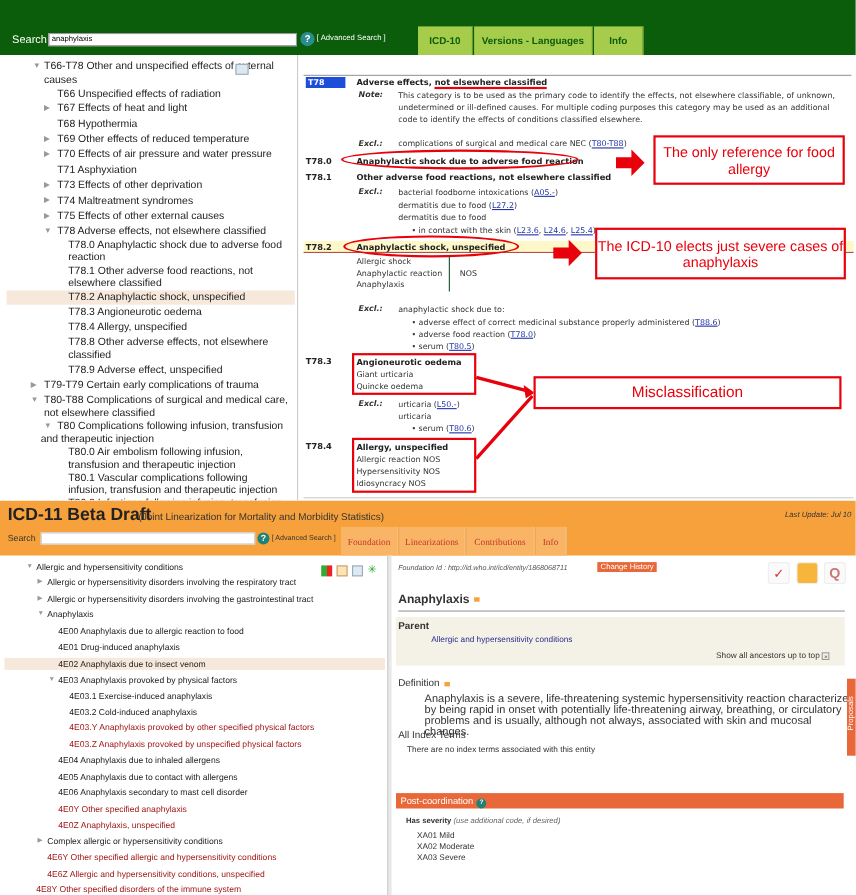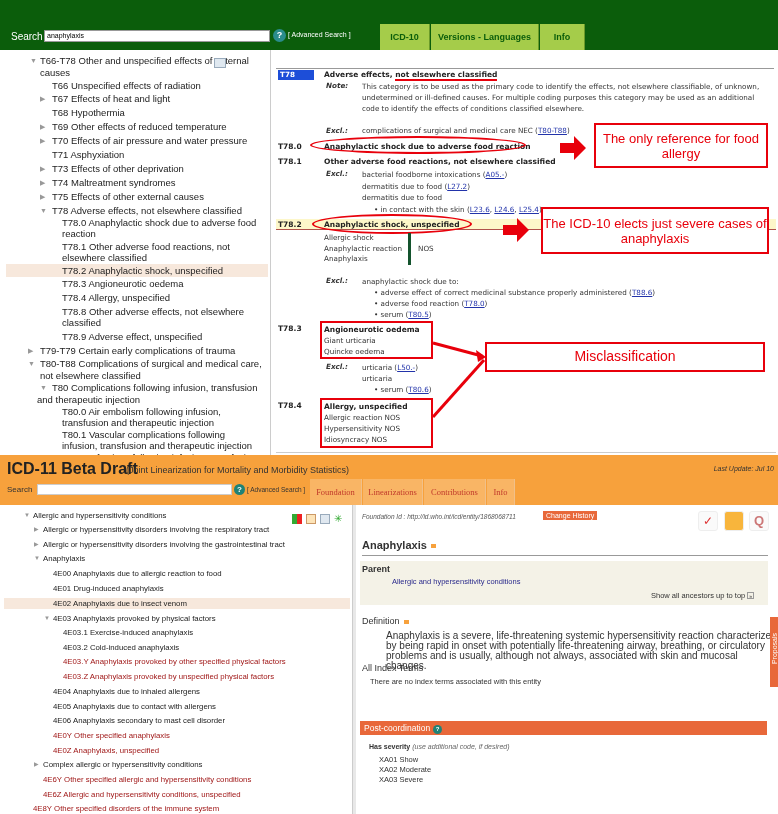--- a/index.html
+++ b/index.html
@@ -124,21 +124,21 @@
       <div><span>bacterial foodborne intoxications (</span><span class="lnk">A05.-</span>)</div>
       <div><span>dermatitis due to food (</span><span class="lnk">L27.2</span>)</div>
       <div>dermatitis due to food</div>
       <div style="margin-left:12px">• <span>in contact with the skin (</span><span class="lnk">L23.6</span>, <span class="lnk">L24.6</span>, <span class="lnk">L25.4</span>)</div>
     </div>
 
     <div class="abs" style="left:0;top:169px;width:500px;height:11px;background:#fdf7c9;border-bottom:1px solid #b0524a"></div>
     <div class="abs code-b" style="left:2px;top:170px">T78.2</div>
     <div class="abs code-b" style="left:48px;top:170px">Anaphylactic shock, unspecified</div>
     <div class="ellipse" style="left:36px;top:164px;width:160px;height:20px"></div>
-    <div class="abs" style="left:48px;top:183px;line-height:10.5px;padding-right:6px;border-right:3px solid #14532d">
+    <div class="abs" style="left:48px;top:183px;line-height:10.5px;padding-right:6px;border-right:1px solid #14532d">
       <div>Allergic shock</div>
       <div>Anaphylactic reaction</div>
       <div>Anaphylaxis</div>
     </div>
     <div class="abs" style="left:142px;top:194px">NOS</div>
     <div class="abs" style="left:50px;top:226px;font-weight:bold;font-style:italic">Excl.:</div>
     <div class="abs" style="left:86px;top:226px;line-height:11px">
       <div>anaphylactic shock due to:</div>
       <div style="margin-left:12px">• <span>adverse effect of correct medicinal substance properly administered (</span><span class="lnk">T88.6</span>)</div>
       <div style="margin-left:12px">• <span>adverse food reaction (</span><span class="lnk">T78.0</span>)</div>
@@ -246,21 +246,21 @@
 
     <div class="abs sec-title" style="left:5px;top:111px;font-weight:normal"><span>Definition</span><span class="flag"></span></div>
     <div class="abs" style="left:29px;top:126px;width:395px;line-height:10px;font-size:10px">Anaphylaxis is a severe, life-threatening systemic hypersensitivity reaction characterized by being rapid in onset with potentially life-threatening airway, breathing, or circulatory problems and is usually, although not always, associated with skin and mucosal changes.</div>
     <div class="abs sec-title" style="left:5px;top:158px;font-weight:normal">All Index Terms</div>
     <div class="abs" style="left:13px;top:172px">There are no index terms associated with this entity</div>
 
     <div class="abs" style="left:3px;top:216px;width:407px;height:14px;background:#e8683a"></div>
     <div class="abs" style="left:7px;top:218px;color:#fff;font-size:8.5px"><span>Post-coordination</span><span style="display:inline-block;width:9px;height:9px;border-radius:50%;background:#1f8276;color:#fff;font-size:6px;text-align:center;line-height:9px;margin-left:3px;font-weight:bold">?</span></div>
     <div class="abs" style="left:12px;top:238px;font-size:7px"><b>Has severity</b> <i style="color:#666">(use additional code, if desired)</i></div>
     <div class="abs" style="left:22px;top:250px;line-height:10px;font-size:7.5px">
-      <div>XA01 Show</div>
+      <div>XA01 Mild</div>
       <div>XA02 Moderate</div>
       <div>XA03 Severe</div>
     </div>
 
     <div class="abs" style="left:413px;top:112px;width:8px;height:70px;background:#e8683a">
       <div style="position:absolute;left:-14px;top:28px;transform:rotate(-90deg);color:#fff;font-size:7px;width:36px;text-align:center">Proposals</div>
     </div>
   </div>
 </div>
 

